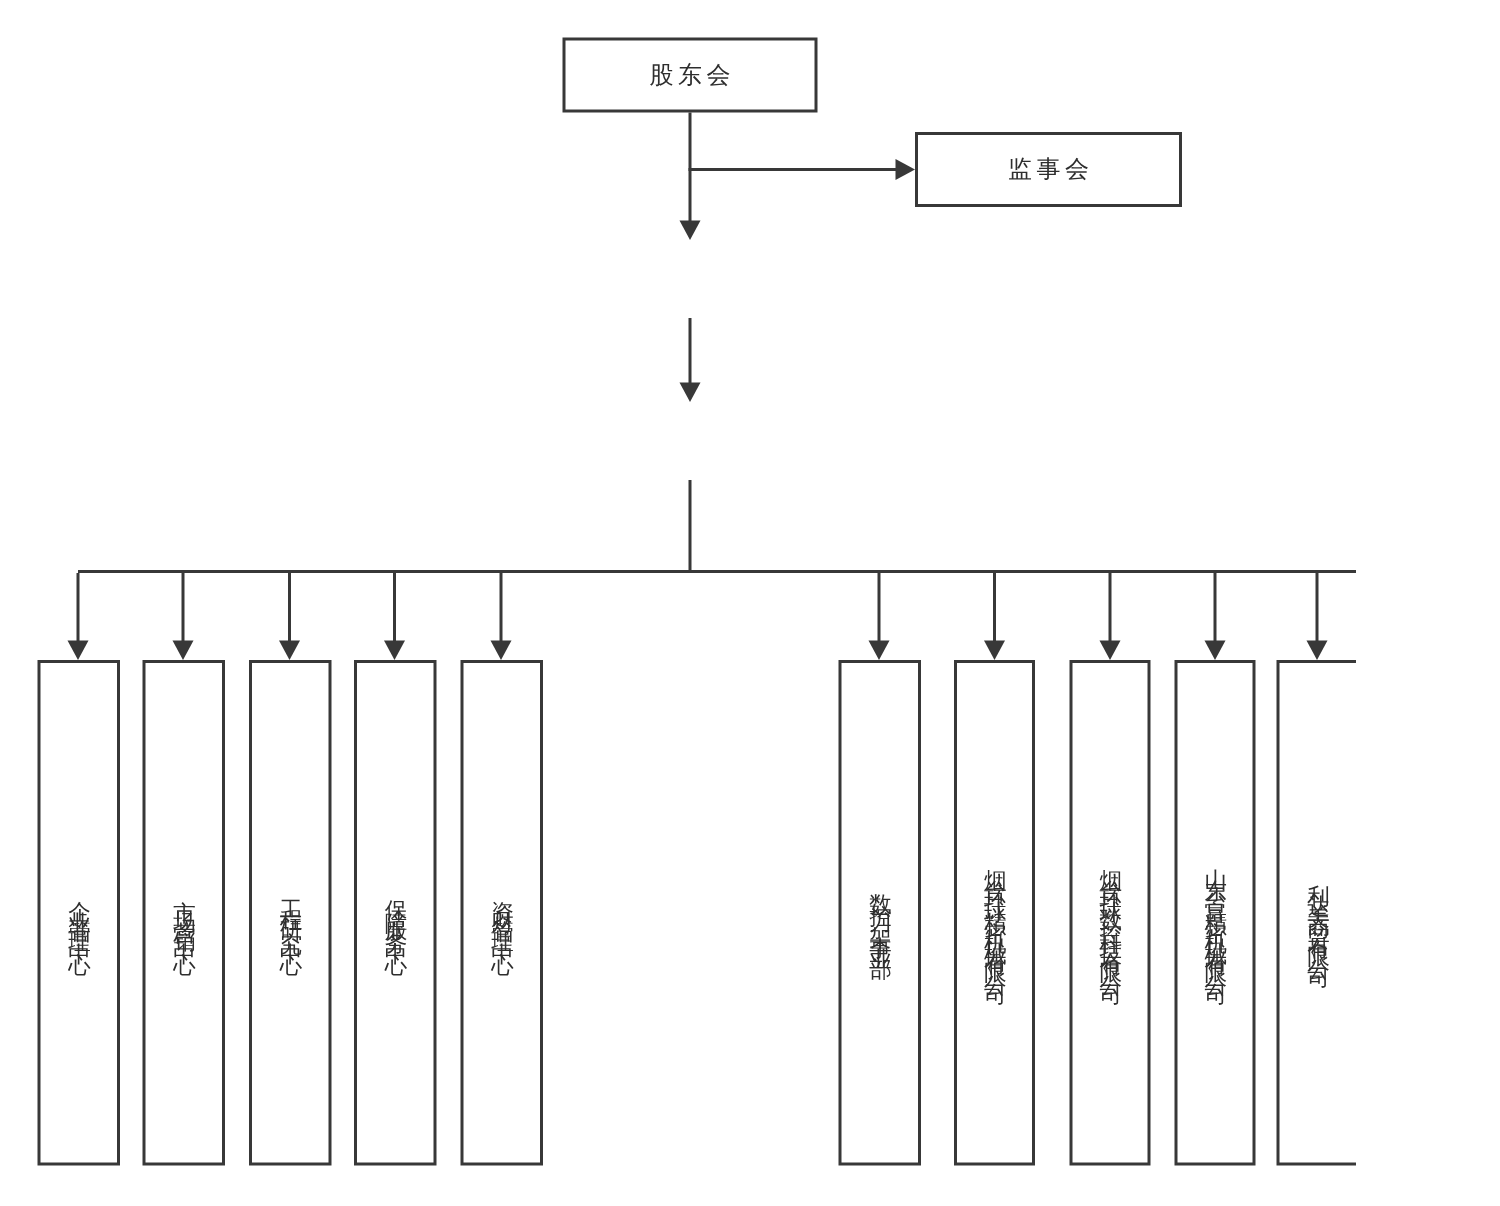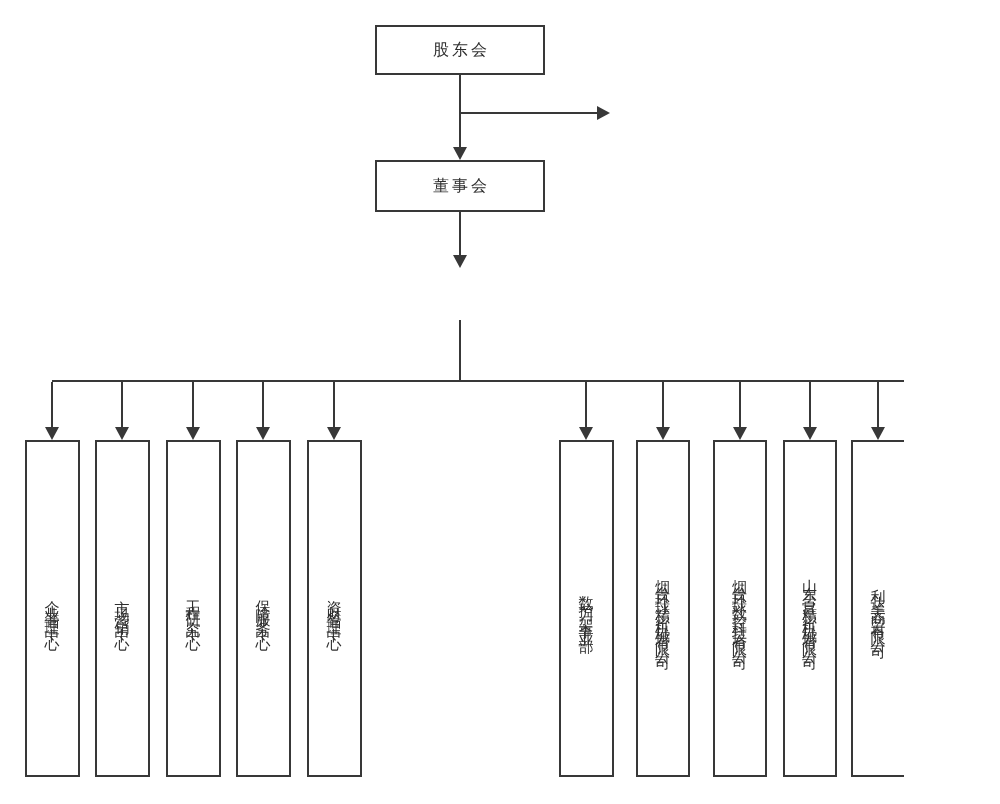--- a/index.html
+++ b/index.html
@@ -66,24 +66,24 @@
 </style>
 </head>
 <body>
 
 <div class="canvas">
 
   <div class="node" style="left:375px; top:25px; width:170px; height:50px;">
     <span>股东会</span>
   </div>
 
+  <div class="node" style="left:610px; top:88px; width:178px; height:50px;">
+    <span>监事会</span>
+  </div>
 
-  <div class="node" style="left:375px; top:160px; width:170px; height:52px;">
-    <span>董事会</span>
-  </div>
 
 
   <div class="line" style="left:459px; top:75px; width:2px; height:73px;"></div>
   <div class="arrow-down" style="left:453px; top:147px;"></div>
 
   <div class="line" style="left:459px; top:112px; width:139px; height:2px;"></div>
   <div class="arrow-right" style="left:597px; top:106px;"></div>
 
   <div class="line" style="left:459px; top:212px; width:2px; height:44px;"></div>
   <div class="arrow-down" style="left:453px; top:255px;"></div>

